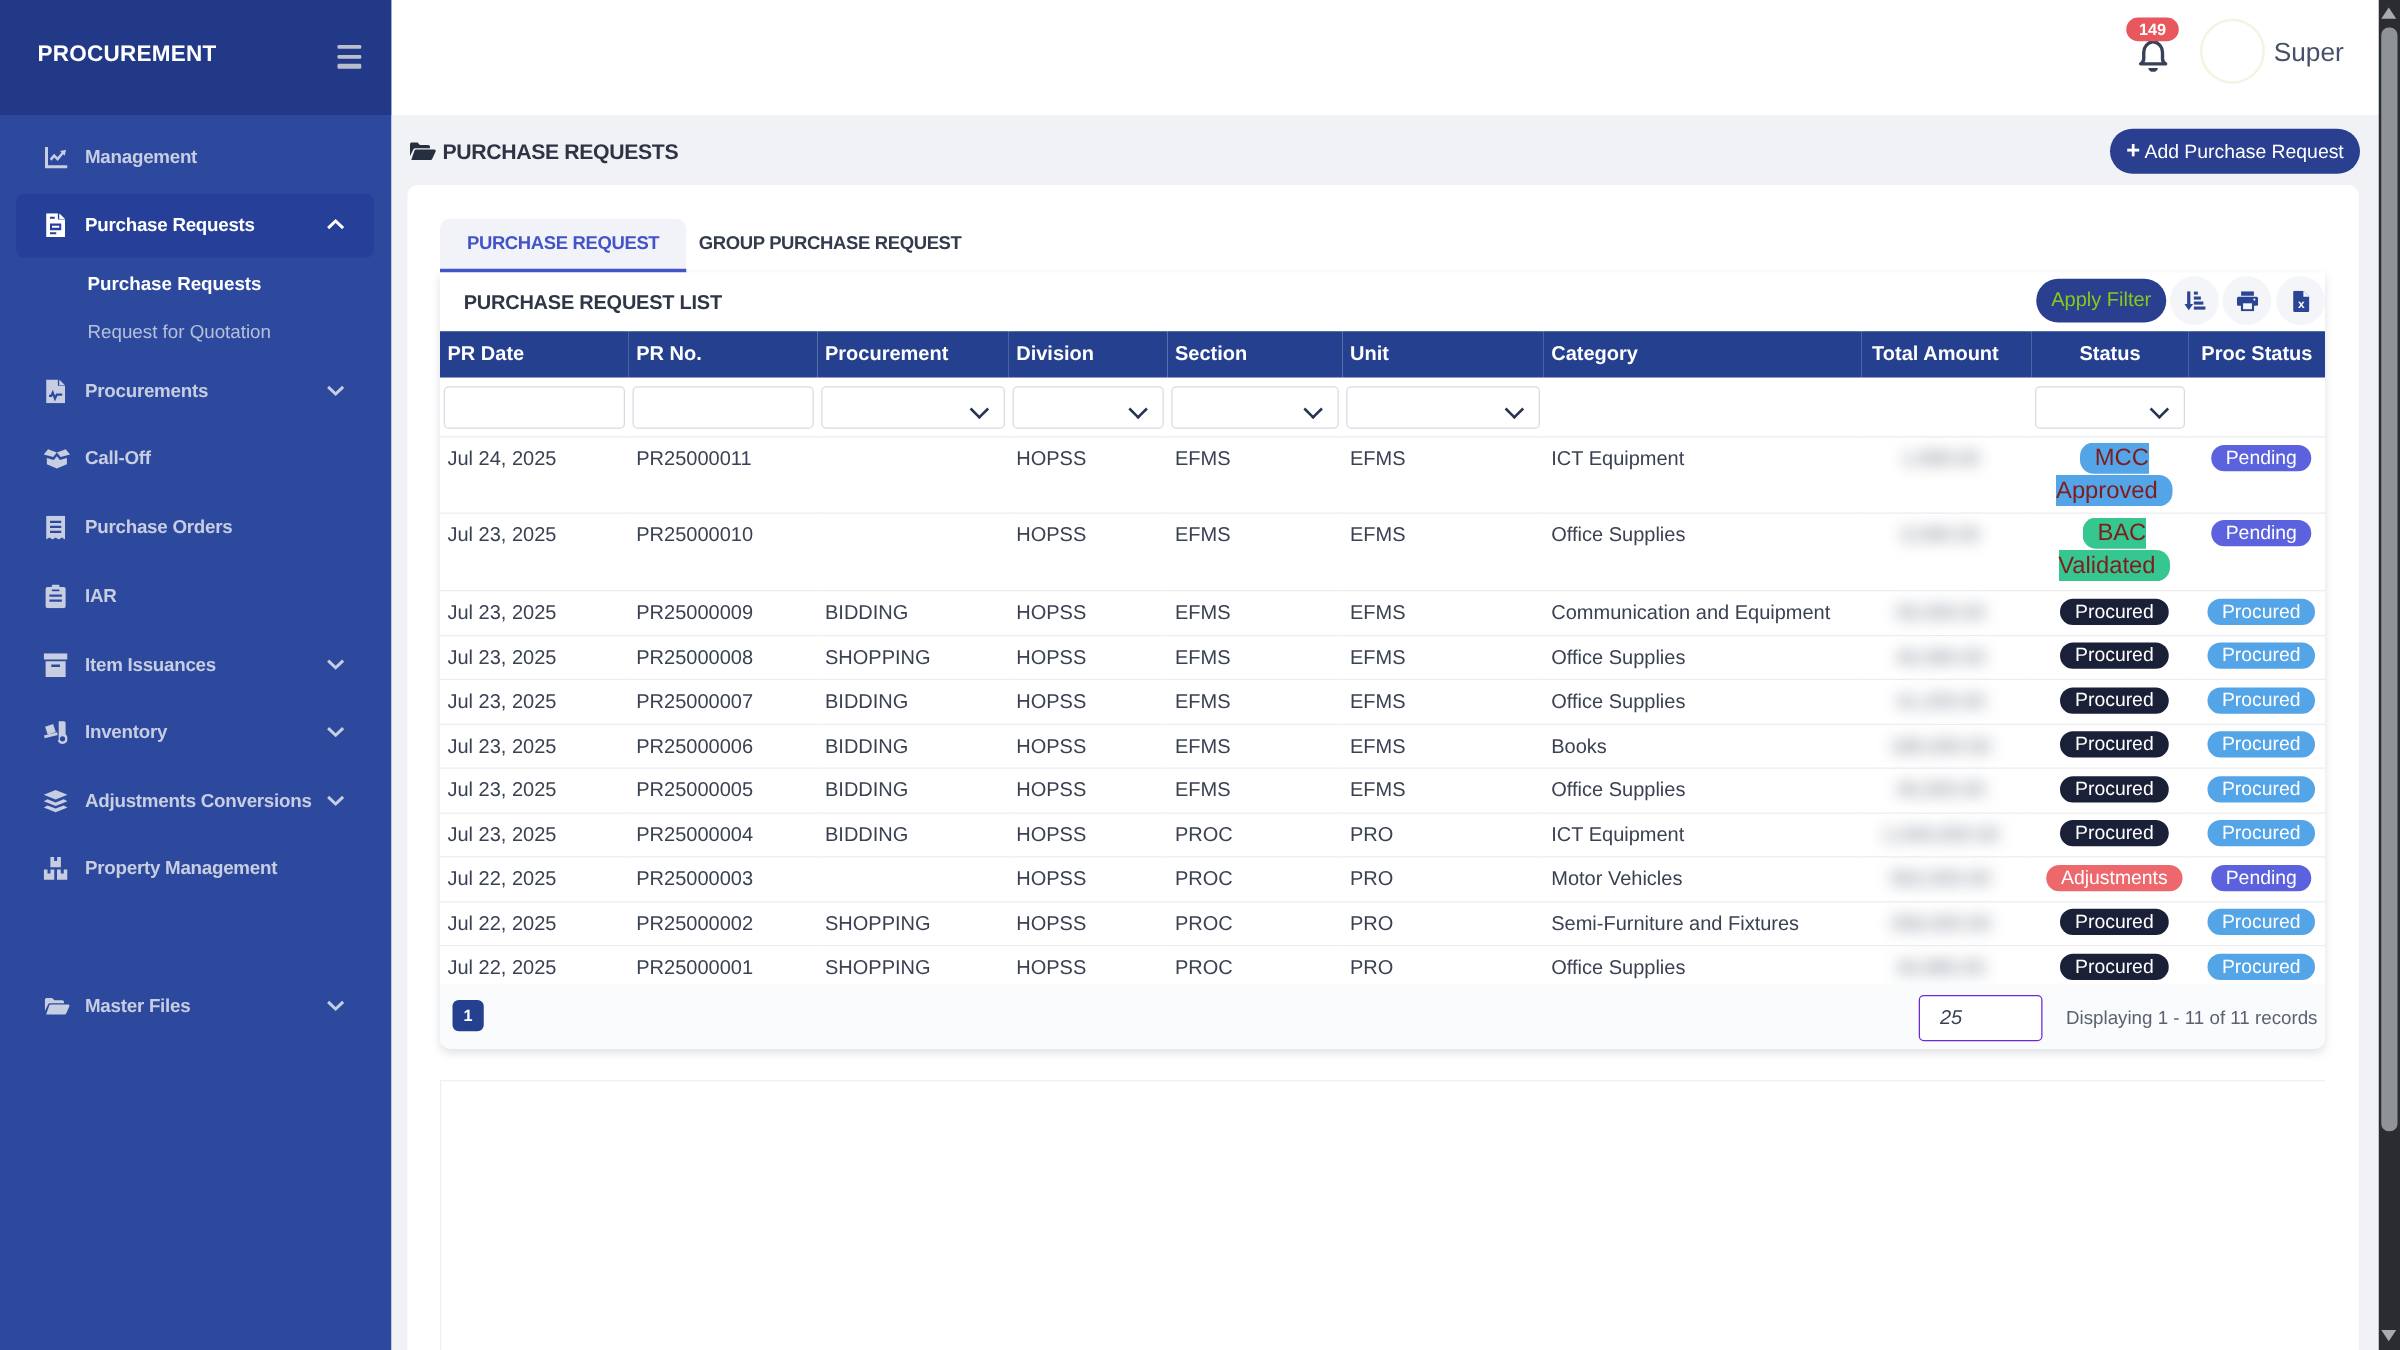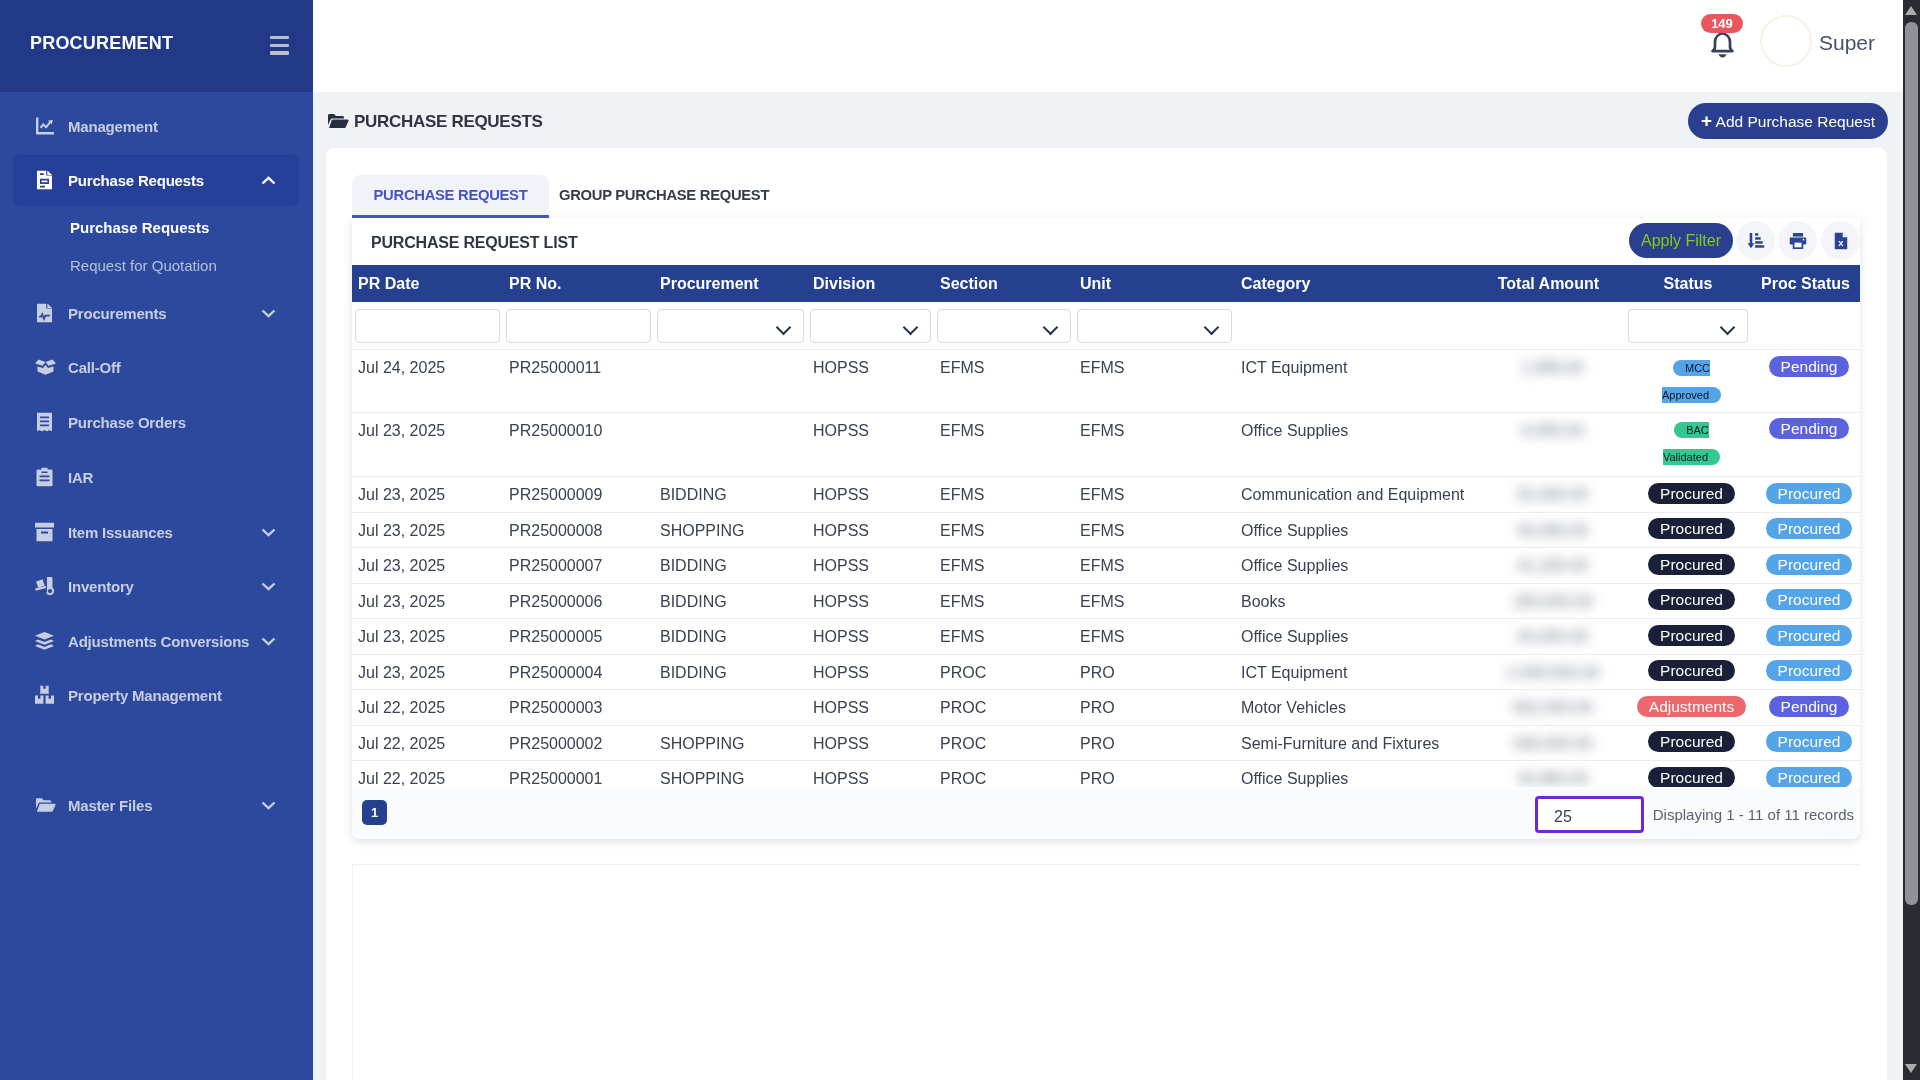--- a/index.html
+++ b/index.html
@@ -50,34 +50,34 @@
 #tbl th { background:#24408e; color:#fff; font-size:16px; font-weight:bold; text-align:left; height:37px; padding:0 0 0 6px; }
 #tbl td { border-bottom:1px solid #ededf1; vertical-align:top; padding:7px 0 6px 6px; line-height:21px; }
 #tbl td.ctr, #tbl th.ctr { text-align:center; padding-left:0; }
 #tbl td.ctr { padding-top:3.5px; line-height:25px; padding-left:7px; }
 #tbl td.pb4 { padding-bottom:4px; }
 #tbl td.pb6 { padding-bottom:6px; }
 #tbl tr.frow td { padding:7px 3px 6px 3px; border-bottom:1px solid #ededf1; }
 .finput { width:100%; height:34px; border:1px solid #d6dae3; border-radius:4px; background:#fff; }
 .fselect { position:relative; width:100%; height:34px; border:1px solid #d6dae3; border-radius:4px; background:#fff; }
 .fselect:after { content:""; position:absolute; right:14px; top:12px; width:9px; height:9px; border-left:2.5px solid #273352; border-bottom:2.5px solid #273352; transform:rotate(-45deg); }
-.badge { display:inline; padding:2px 12px; border-radius:11px; color:#0f172a; font-size:11px; line-height:25px; white-space:normal;margin-top:18px; }
+.badge { display:inline; padding:2px 12px; border-radius:11px; color:#7f1d1d; font-size:19px; line-height:25px; white-space:normal;margin-top:18px; }
 .b-lblue { background:#54a4e8; }
 .b-green { background:#36c690; }
 .b-dark { background:#1a2038; }
 .b-indigo { background:#5c62dd; }
 .b-red { background:#ed686d; }
 .pill { display:inline-block; padding:0 12px; height:21px; line-height:21px; border-radius:11px; color:#fff; font-size:15.5px; }
 .blur { filter:blur(6px); color:#6a7282; }
 .amt { text-align:center; padding-right:15px !important; }
 
 
 #pagrow { position:absolute; left:352px; top:787px; width:1508px; height:52px; background:#fafbfc; border-radius:0 0 8px 8px; }
 #pg1 { position:absolute; left:362px; top:800px; width:25px; height:25px; background:#24408e; border-radius:5px; color:#fff; font-size:13px; font-weight:bold; text-align:center; line-height:25px; }
-#pgsize { position:absolute; left:1535px; top:796px; width:109px; height:37px; border:3px solid #6d28d9; border-radius:4px; background:#fff; font-size:16px; color:#3a4152; line-height:35px; padding-left:16px; }
+#pgsize { position:absolute; left:1535px; top:796px; width:99px; height:37px; border:1px solid #6d28d9; border-radius:4px; background:#fff; font-size:16px; color:#3a4152; line-height:35px; padding-left:16px;font-style:italic; }
 #pgtext { position:absolute; right:66px; top:806px; font-size:15px; color:#5a6270;text-align:center; }
 
 
 #lowline { position:absolute; left:352px; top:864px; width:1508px; height:1px; background:#f0f0f3; }
 #lowleft { position:absolute; left:352px; top:864px; width:1px; height:216px; background:#f0f0f3; }
 
 
 #sb-track { position:absolute; left:1903px; top:0; width:17px; height:1080px; background:#2a2c31; }
 #sb-thumb { position:absolute; left:1905px; top:22px; width:13px; height:883px; background:#8f9296; border-radius:6px; }
 .sb-arrow { position:absolute; left:1905px; width:0; height:0; border-left:6.5px solid transparent; border-right:6.5px solid transparent; }

